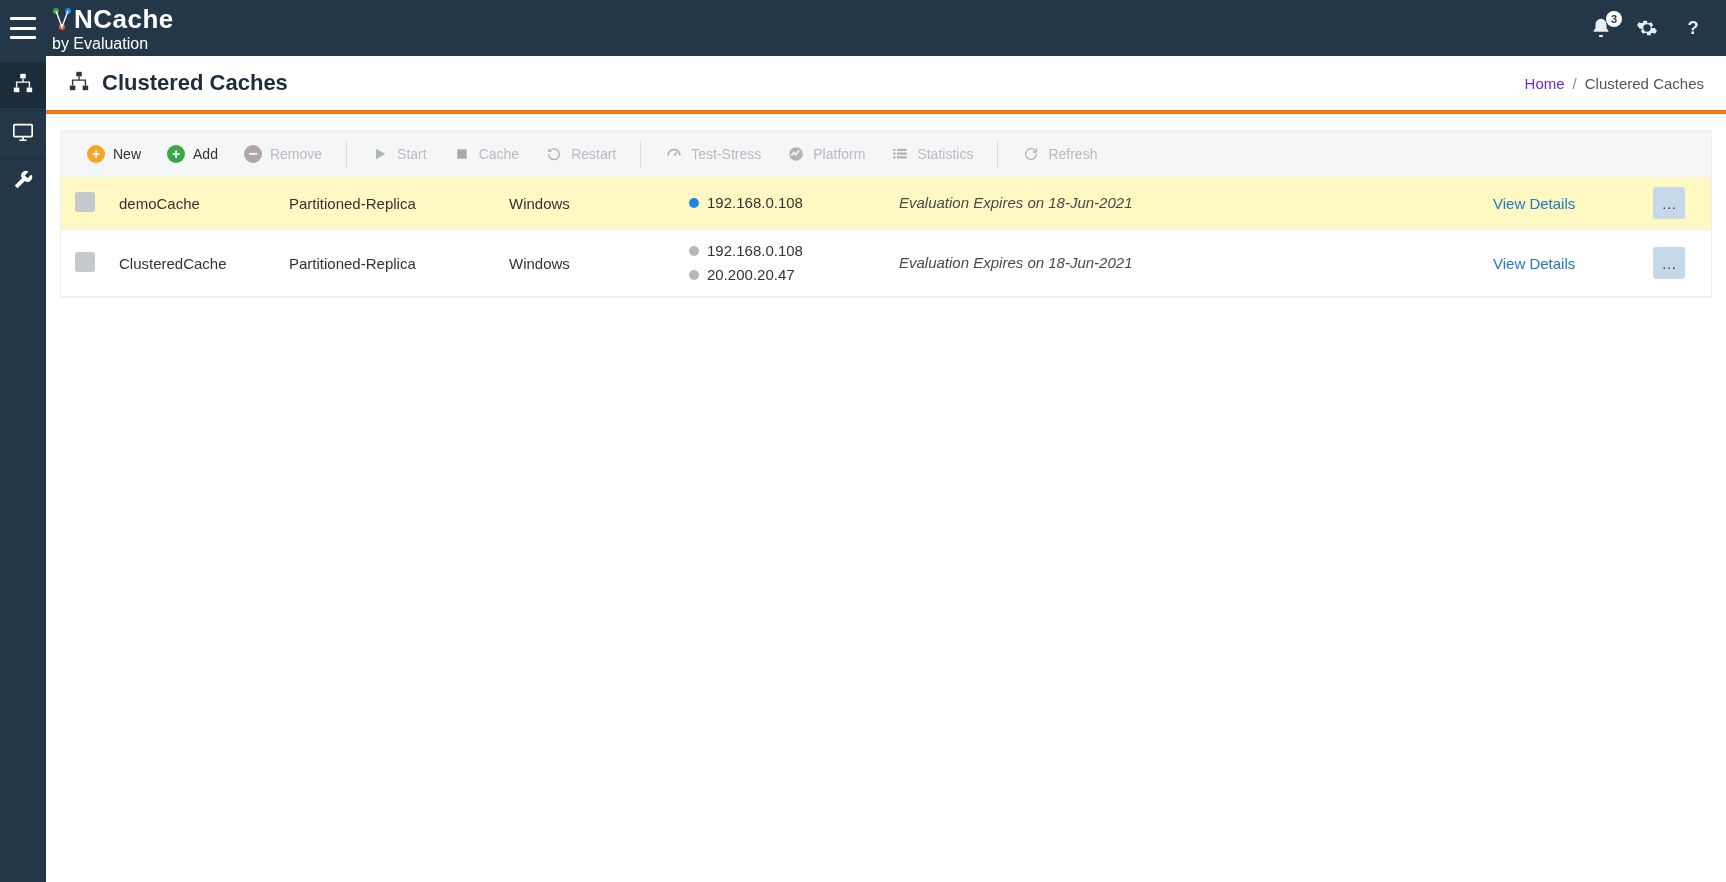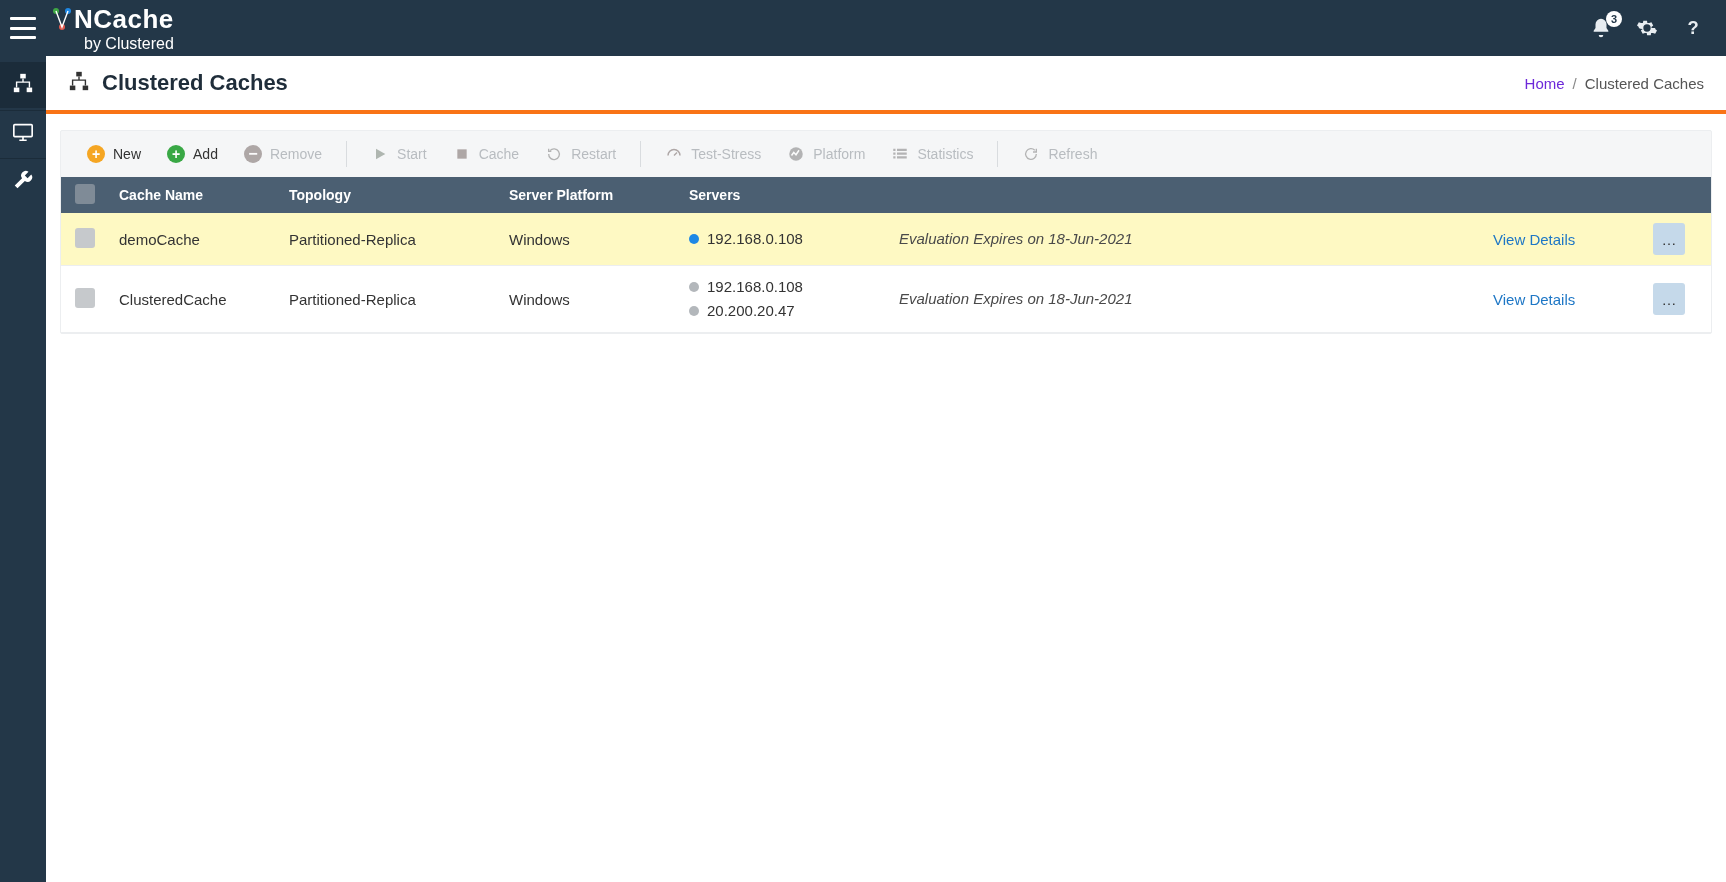--- a/index.html
+++ b/index.html
@@ -9,21 +9,21 @@
   
   .topbar {
     height: 56px; background: #233748; color: #fff; display: flex; align-items: center;
     padding: 0 10px; justify-content: space-between;
   }
   .topbar-left { display: flex; align-items: center; gap: 16px; }
   .hamburger { width: 26px; height: 22px; display: flex; flex-direction: column; justify-content: space-between; cursor: pointer; }
   .hamburger span { height: 3px; background: #fff; border-radius: 1px; }
   .logo { display: flex; align-items: baseline; gap: 0; font-weight: 600; }
   .logo .brand { font-size: 26px; letter-spacing: 0.5px; display: flex; align-items: center; gap: 2px;}
-  .logo-wrap { display:flex; flex-direction:column;text-align:right; }
+  .logo-wrap { display:flex; flex-direction:column; }
   .logo-mark { position: relative; width: 20px; height: 24px; margin-right: 2px; top:3px;}
   .logo-mark svg { width: 20px; height: 24px; }
   .topbar-right { display: flex; align-items: center; gap: 24px; padding-right: 12px; }
   .tb-icon { width: 22px; height: 22px; position: relative; cursor: pointer; color:#e8edf1; }
   .badge {
     position: absolute; top: -6px; right: -10px; background: #fff; color: #233748;
     border-radius: 50%; width: 16px; height: 16px; font-size: 11px; font-weight: 700;
     display: flex; align-items: center; justify-content: center;
   }
 
@@ -118,21 +118,21 @@
         <span class="logo-mark">
           <svg viewBox="0 0 20 24">
               <circle cx="4" cy="4" r="3" fill="#3fa845"></circle>
               <circle cx="16" cy="4" r="3" fill="#1e88e5"></circle>
               <circle cx="10" cy="20" r="3" fill="#e05a4f"></circle>
               <path d="M4 4 L10 20 L16 4" stroke="#fff" stroke-width="1.4" fill="none"></path>
             </svg>
         </span>
         <span class="brand">NCache</span>
       </div>
-      <span class="by">by Clustered</span>
+      <span class="by">by Evaluation</span>
     </div>
   </div>
   <div class="topbar-right">
     <div class="tb-icon">
       <svg viewBox="0 0 24 24" width="22" height="22" fill="#e8edf1">
           <path d="M12 2a6 6 0 0 0-6 6v4l-2 3v1h16v-1l-2-3V8a6 6 0 0 0-6-6zm0 20a2.5 2.5 0 0 0 2.5-2.5h-5A2.5 2.5 0 0 0 12 22z"></path>
         </svg>
       <span class="badge">3</span>
     </div>
     <div class="tb-icon">
@@ -282,30 +282,20 @@
           <span class="ticon">
               <svg width="16" height="16" viewBox="0 0 24 24" fill="none" stroke="#888" stroke-width="2">
                 <path d="M20 12a8 8 0 1 1-2.3-5.7"></path>
                 <path d="M20 4v5h-5"></path>
               </svg>
             </span>
           <span>Refresh</span>
         </div>
       </div>
 
-      <div class="thead">
-        <div class="cell"><span class="check"></span></div>
-        <div class="cell">Cache Name</div>
-        <div class="cell">Topology</div>
-        <div class="cell">Server Platform</div>
-        <div class="cell">Servers</div>
-        <div class="cell"></div>
-          <div class="cell"></div>
-          <div class="cell"></div>
-      </div>
 
       <div id="rows">
           <div class="trow alt">
             <div class="cell"><span class="check"></span></div>
             <div class="cell">demoCache</div>
             <div class="cell">Partitioned-Replica</div>
             <div class="cell">Windows</div>
             <div class="cell srv-col">
               <div class="srv">
                 <span class="dot on"></span>

